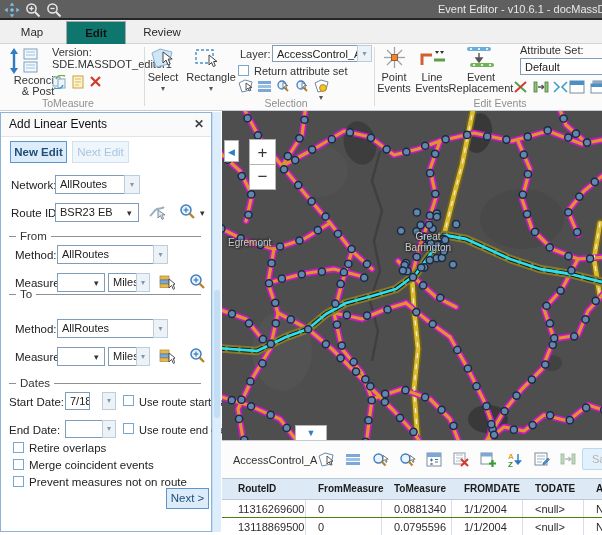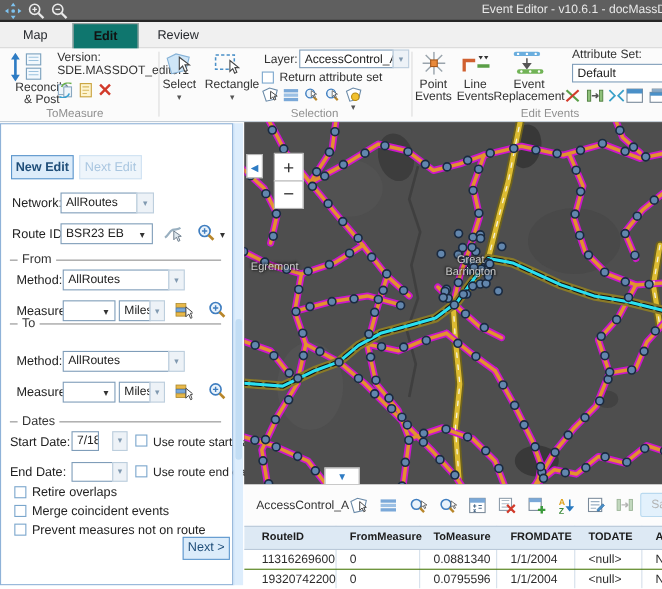--- a/index.html
+++ b/index.html
@@ -279,20 +279,24 @@
         <rect x="3" y="1" width="12" height="9" fill="#fff" stroke="#7a8a9a"></rect>
         <rect x="3" y="1" width="12" height="3" fill="#88aac8"></rect>
         <rect x="1" y="4" width="12" height="9" fill="#fff" stroke="#7a8a9a"></rect>
         <rect x="1" y="4" width="12" height="3" fill="#4a90c8"></rect>
       </svg>
   </span>
   <div class="glabel" style="left:430px;width:140px">Edit Events</div>
 </div>
 
 <div id="panel">
+  <div id="panel-header">
+    <span id="panel-title">Add Linear Events</span>
+    <span id="panel-close">✕</span>
+  </div>
 
   <div class="btn-blue" style="left:9px;top:28px;width:57px;height:22px;line-height:20px;font-weight:bold">New Edit</div>
   <div class="btn-dis" style="left:71px;top:28px;width:57px;height:22px;line-height:20px">Next Edit</div>
 
   <div class="pl" style="left:10px;top:66px">Network:</div>
   <div class="dd" style="left:54px;top:62px;width:70px;height:19px;line-height:13px">AllRoutes</div>
   <div class="dd-arrow" style="left:123px;top:62px;width:16px;height:19px;line-height:17px">▾</div>
 
   <div class="pl" style="left:10px;top:94px">Route ID:</div>
   <div class="dd" style="left:54px;top:90px;width:84px;height:19px;line-height:13px">BSR23 EB</div>
@@ -744,20 +748,20 @@
   </div>
   <div class="trow" style="top:59px">
     <span class="td" style="left:16px">11316269600</span>
     <span class="td" style="left:96px">0</span>
     <span class="td" style="left:172px">0.0881340</span>
     <span class="td" style="left:242px">1/1/2004</span>
     <span class="td" style="left:313px">&lt;null&gt;</span>
     <span class="td" style="left:374px">N</span>
   </div>
   <div class="trow" style="top:77px">
-    <span class="td" style="left:16px">19320742200</span>
+    <span class="td" style="left:16px">13118869500</span>
     <span class="td" style="left:96px">0</span>
     <span class="td" style="left:172px">0.0795596</span>
     <span class="td" style="left:242px">1/1/2004</span>
     <span class="td" style="left:313px">&lt;null&gt;</span>
     <span class="td" style="left:374px">N</span>
   </div>
 </div>
 
 </body></html>

